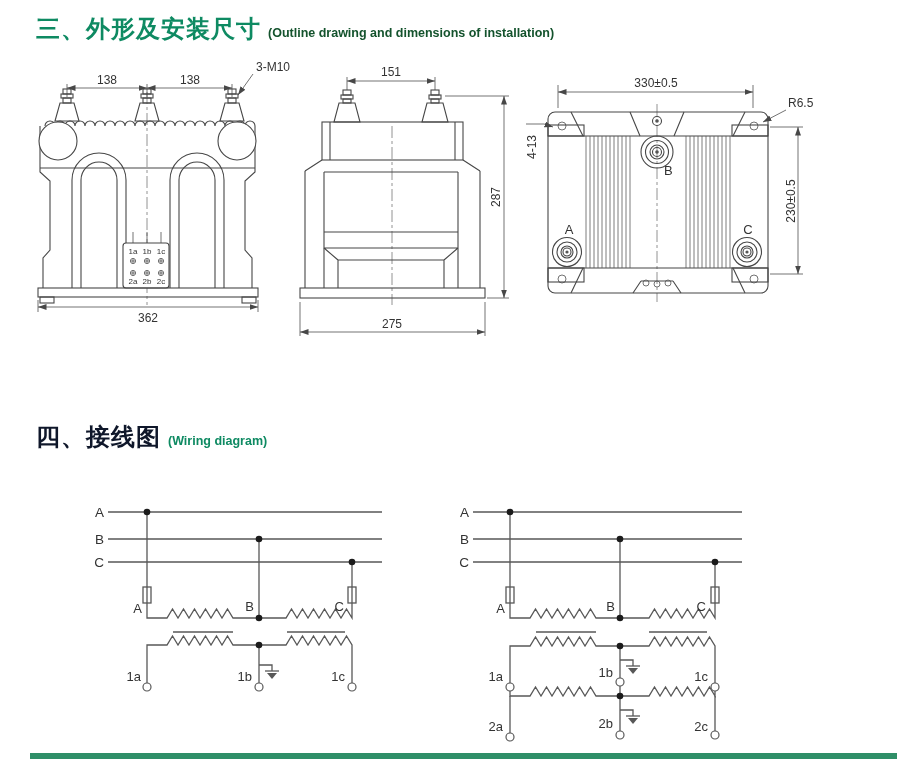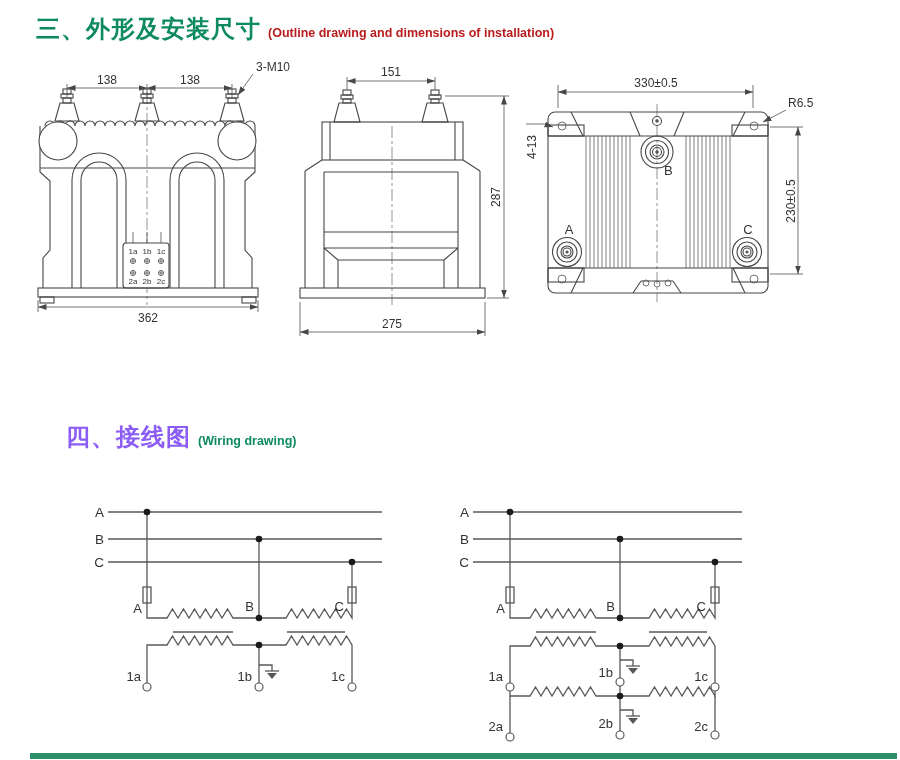--- a/index.html
+++ b/index.html
@@ -32,25 +32,25 @@
   .wir  { stroke:#585858; stroke-width:1.3; fill:none; }
   .dot  { fill:#1b1b1b; stroke:none; }
   .tc   { stroke:#585858; stroke-width:1.2; fill:#ffffff; }
   .gnd  { fill:#585858; stroke:none; }
   .ctr  { fill:#555; stroke:none; }
 </style>
 </head>
 <body>
 
 <div class="heading" id="outline-heading">
-  <span class="cn" style="color: rgb(14, 138, 98);">三、外形及安装尺寸</span><span class="en" style="color: #b91c1c;">(Outline drawing and dimensions of installation)</span>
+  <span class="cn" style="color: rgb(14, 138, 98);">三、外形及安装尺寸</span><span class="en" style="color: #14532d;">(Outline drawing and dimensions of installation)</span>
 </div>
 
 <div class="heading" id="wiring-heading">
-  <span class="cn" style="color: #8b5cf6; margin-left: 30px;">四、接线图</span><span class="en" style="color: rgb(14, 138, 98);">(Wiring drawing)</span>
+  <span class="cn" style="color: #0f172a;">四、接线图</span><span class="en" style="color: rgb(14, 138, 98);">(Wiring diagram)</span>
 </div>
 
 <svg class="abs" style="left:0;top:0" width="900" height="760" viewBox="0 0 900 760">
   <defs>
     <marker id="ae" markerWidth="11" markerHeight="8" refX="10" refY="3.5" orient="auto">
       <path d="M0,0 L10,3.5 L0,7 Z" fill="#474747"></path>
     </marker>
     <marker id="as" markerWidth="11" markerHeight="8" refX="0" refY="3.5" orient="auto">
       <path d="M10,0 L0,3.5 L10,7 Z" fill="#474747"></path>
     </marker>

